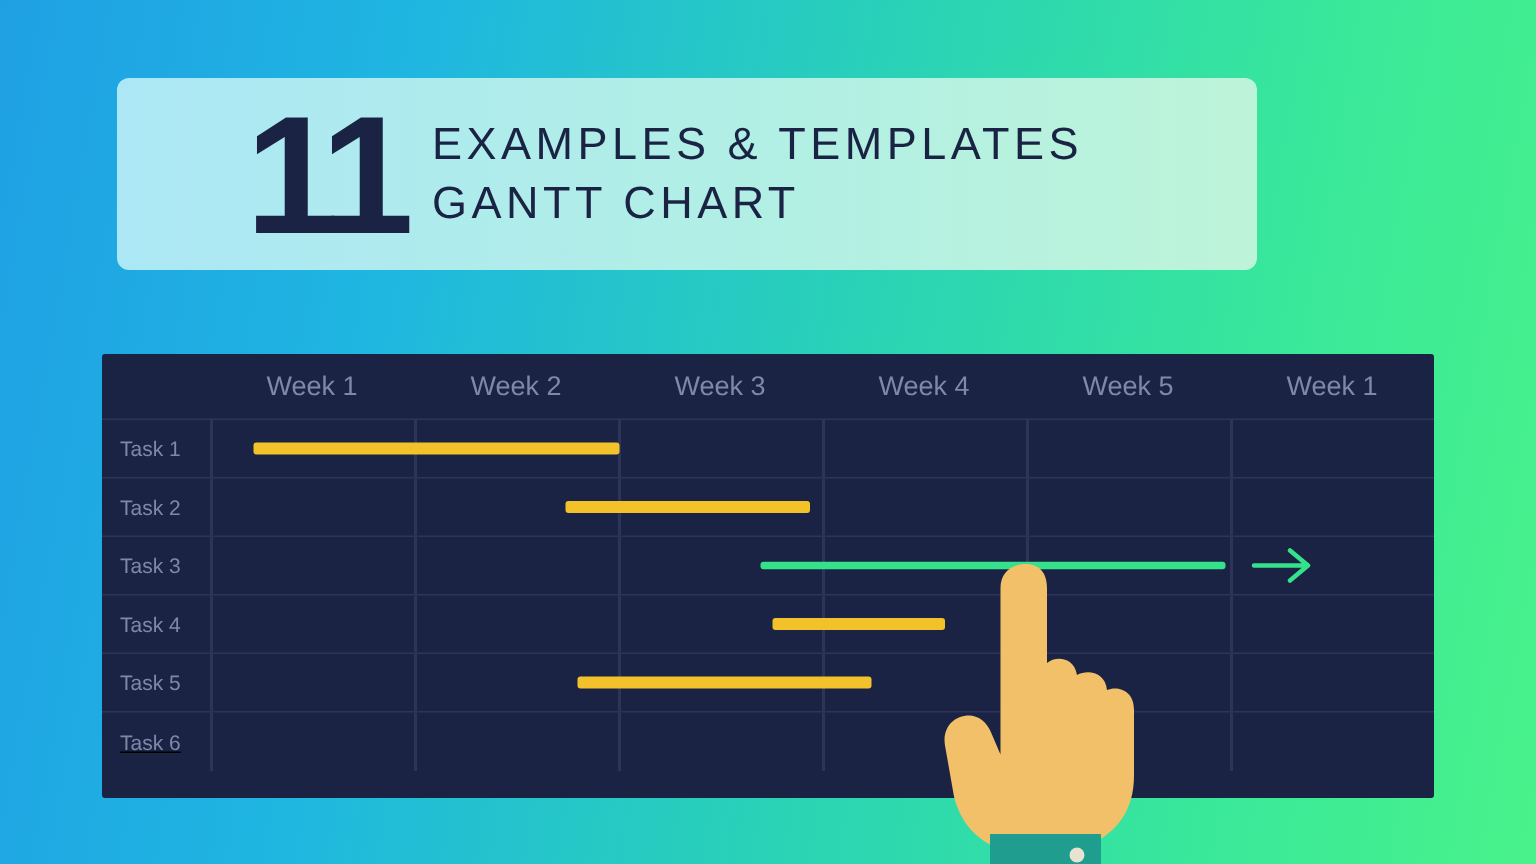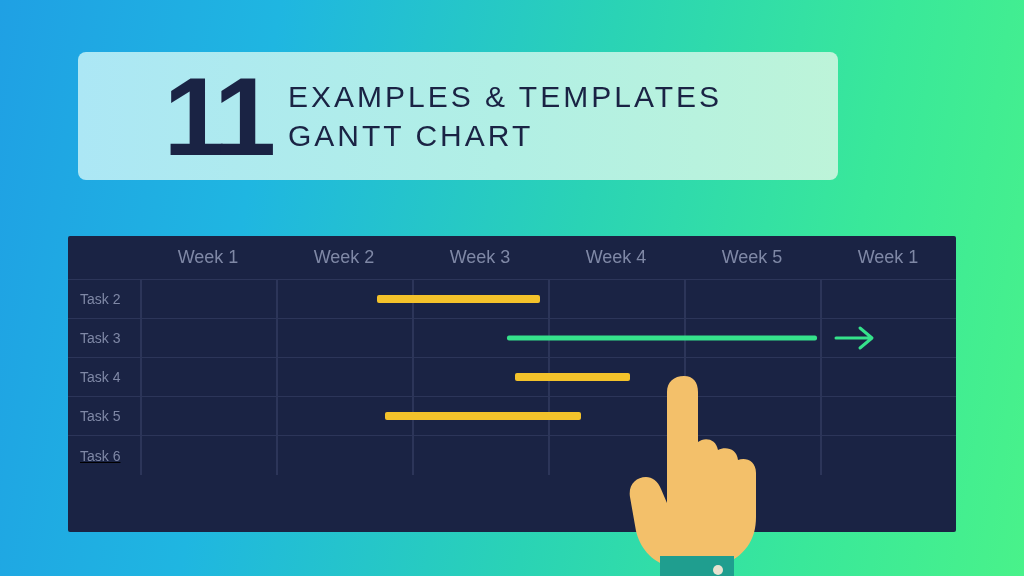--- a/index.html
+++ b/index.html
@@ -53,20 +53,34 @@
   <div class="g-header">
     <div class="task-col"></div>
     <div class="week-col">Week 1</div>
     <div class="week-col">Week 2</div>
     <div class="week-col">Week 3</div>
     <div class="week-col">Week 4</div>
     <div class="week-col">Week 5</div>
     <div class="week-col">Week 1</div>
   </div>
 
+  <div class="g-row">
+    <div class="task-label">Task 1</div>
+    <div class="cells">
+      <div class="cell-borders">
+          <div></div>
+          <div></div>
+          <div></div>
+          <div></div>
+          <div></div>
+          <div></div>
+        </div>
+      <div class="bar y" style="left:3.5%;width:30%;"></div>
+    </div>
+  </div>
   <div class="g-row">
     <div class="task-label">Task 2</div>
     <div class="cells">
       <div class="cell-borders">
           <div></div>
           <div></div>
           <div></div>
           <div></div>
           <div></div>
           <div></div>

